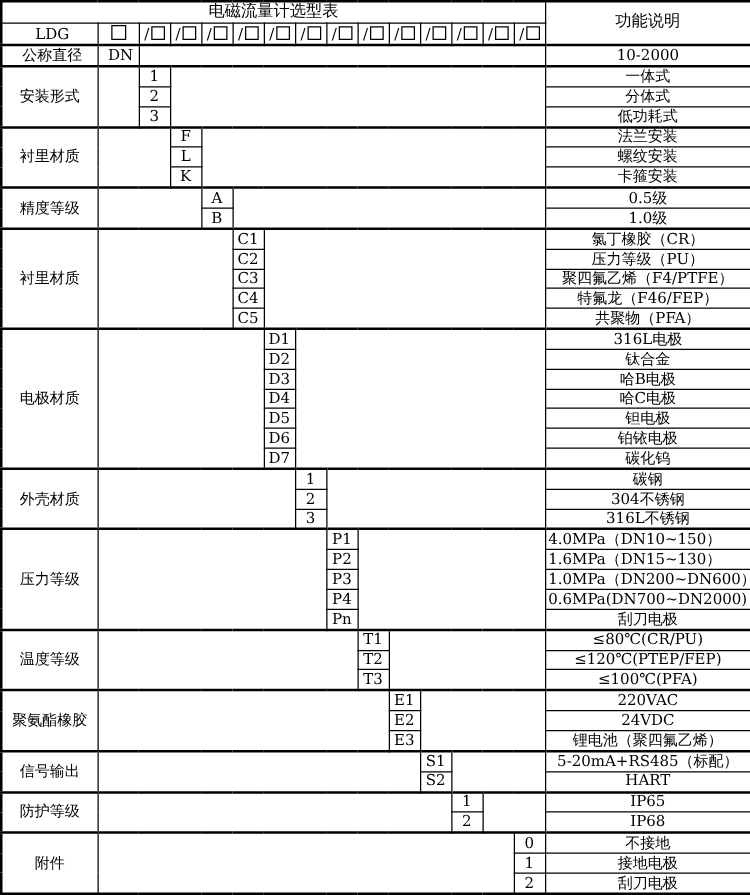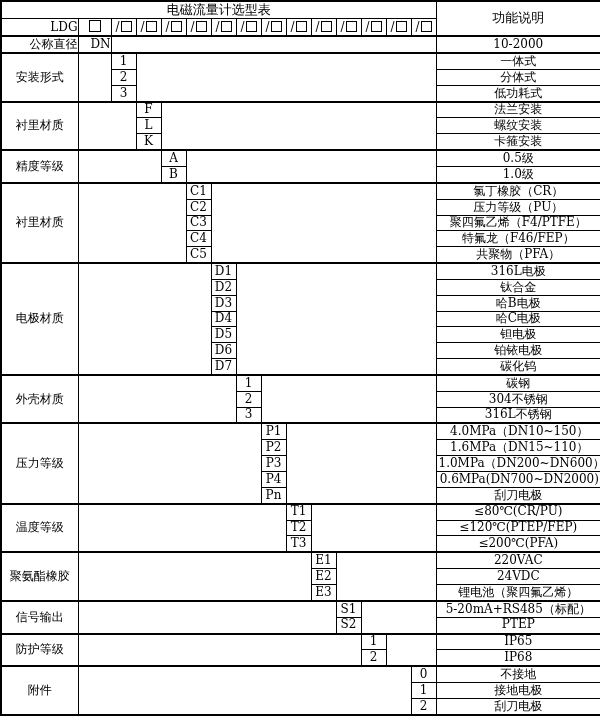--- a/index.html
+++ b/index.html
@@ -4,22 +4,22 @@
 <style>
   html,body{margin:0;padding:0;background:#fff}
   table{border-collapse:collapse;table-layout:fixed;width:600px;height:716px;
         border:2px solid #000;color:#000;
         font-family:"DejaVu Serif","Liberation Serif",serif;font-size:12px}
   td{border:1px solid #000;padding:0;text-align:center;vertical-align:middle;
      overflow:hidden;white-space:nowrap;line-height:1.1}
   tr.bt td{border-top:2px solid #000}
   .title{font-size:13px}
   .funchdr{font-size:13px}
-  .lbl{text-align:right;padding-left:4px}
-  .dleft{text-align:center;padding-left:2px}
+  .lbl{text-align:center;padding-left:4px}
+  .dleft{text-align:left;padding-left:2px}
   .cbox{display:inline-block;width:9px;height:9px;border:1px solid #000;
         vertical-align:-1px;margin-left:1px;background:#fff}
   .cbox.big{width:10px;height:10px}
 </style>
 </head>
 <body>
 
 <table>
   <colgroup>
     <col style="width:77px">
@@ -189,21 +189,21 @@
 
   <tr class="bt">
     <td rowspan="5">压力等级</td>
     <td rowspan="5" colspan="7"></td>
     <td>P1</td>
     <td rowspan="5" colspan="6"></td>
     <td class="dleft">4.0MPa（DN10~150）</td>
   </tr>
   <tr>
         <td>P2</td>
-      <td class="dleft">1.6MPa（DN15~110）</td>
+      <td class="dleft">1.6MPa（DN15~130）</td>
       </tr>
   <tr>
         <td>P3</td>
       <td class="dleft">1.0MPa（DN200~DN600）</td>
       </tr>
   <tr>
         <td>P4</td>
       <td class="dleft">0.6MPa(DN700~DN2000)</td>
       </tr>
   <tr>
@@ -217,21 +217,21 @@
     <td>T1</td>
     <td rowspan="3" colspan="5"></td>
     <td>≤80℃(CR/PU)</td>
   </tr>
   <tr>
         <td>T2</td>
       <td>≤120℃(PTEP/FEP)</td>
       </tr>
   <tr>
         <td>T3</td>
-      <td>≤200℃(PFA)</td>
+      <td>≤100℃(PFA)</td>
       </tr>
 
   <tr class="bt">
     <td rowspan="3">聚氨酯橡胶</td>
     <td rowspan="3" colspan="9"></td>
     <td>E1</td>
     <td rowspan="3" colspan="4"></td>
     <td>220VAC</td>
   </tr>
   <tr>
@@ -245,21 +245,21 @@
 
   <tr class="bt">
     <td rowspan="2">信号输出</td>
     <td rowspan="2" colspan="10"></td>
     <td>S1</td>
     <td rowspan="2" colspan="3"></td>
     <td>5-20mA+RS485（标配）</td>
   </tr>
   <tr>
         <td>S2</td>
-      <td>PTEP</td>
+      <td>HART</td>
       </tr>
 
   <tr class="bt">
     <td rowspan="2">防护等级</td>
     <td rowspan="2" colspan="11"></td>
     <td>1</td>
     <td rowspan="2" colspan="2"></td>
     <td>IP65</td>
   </tr>
   <tr>

